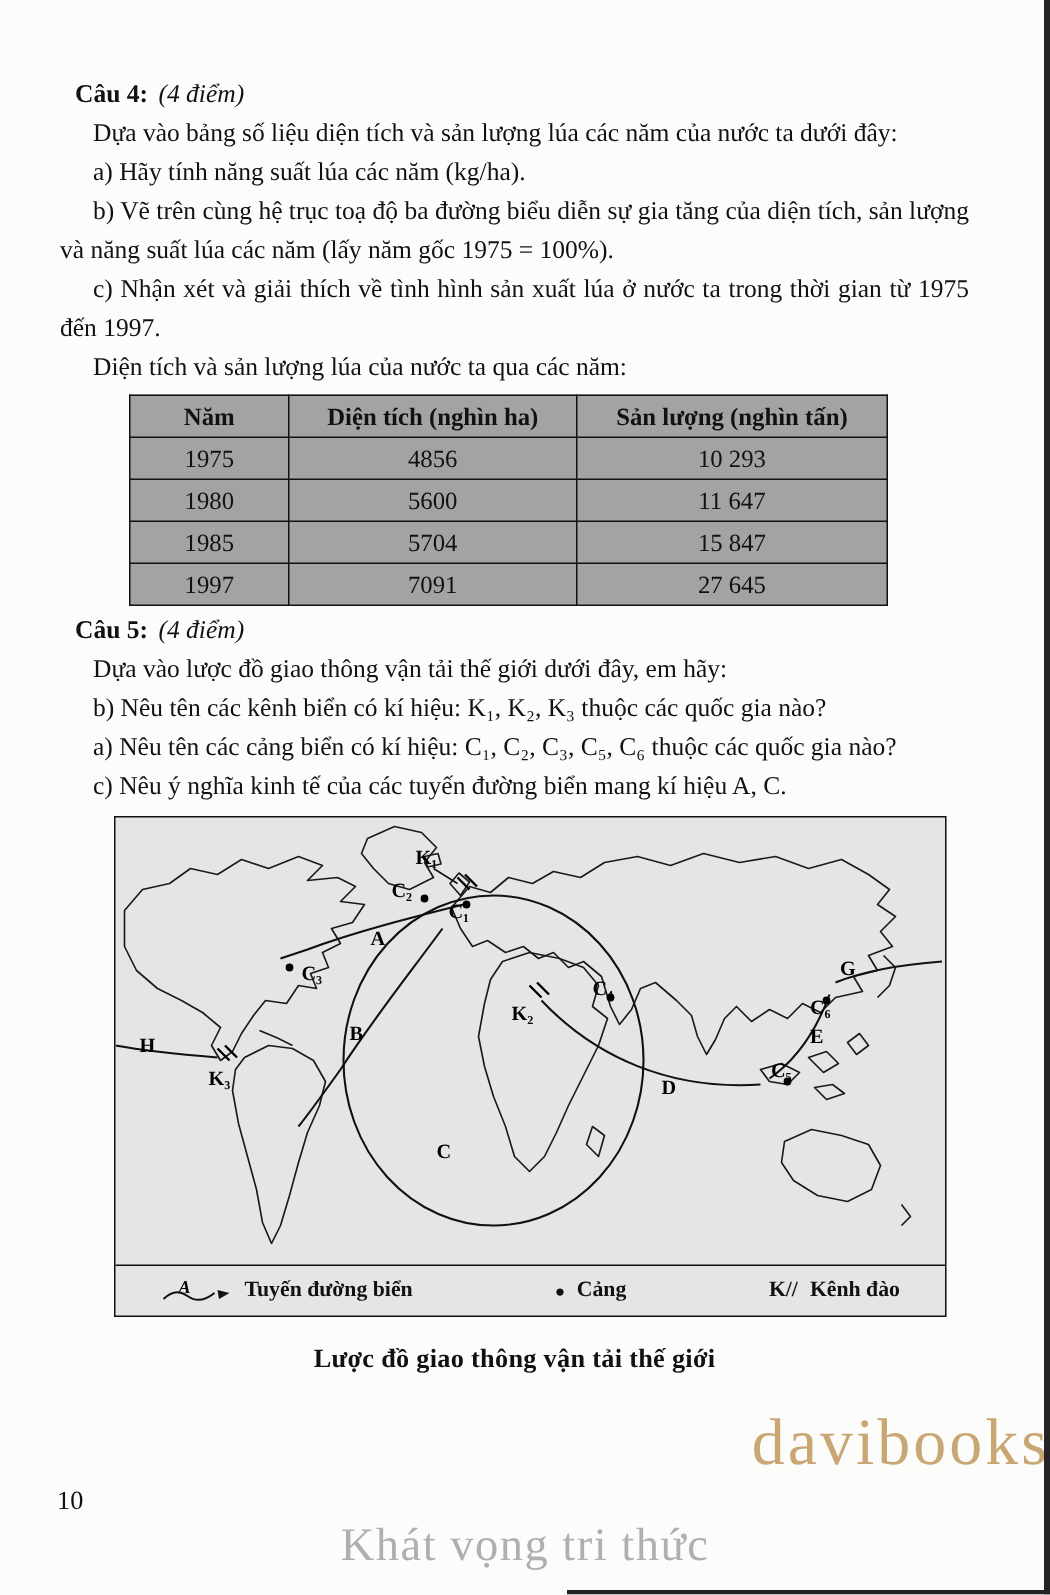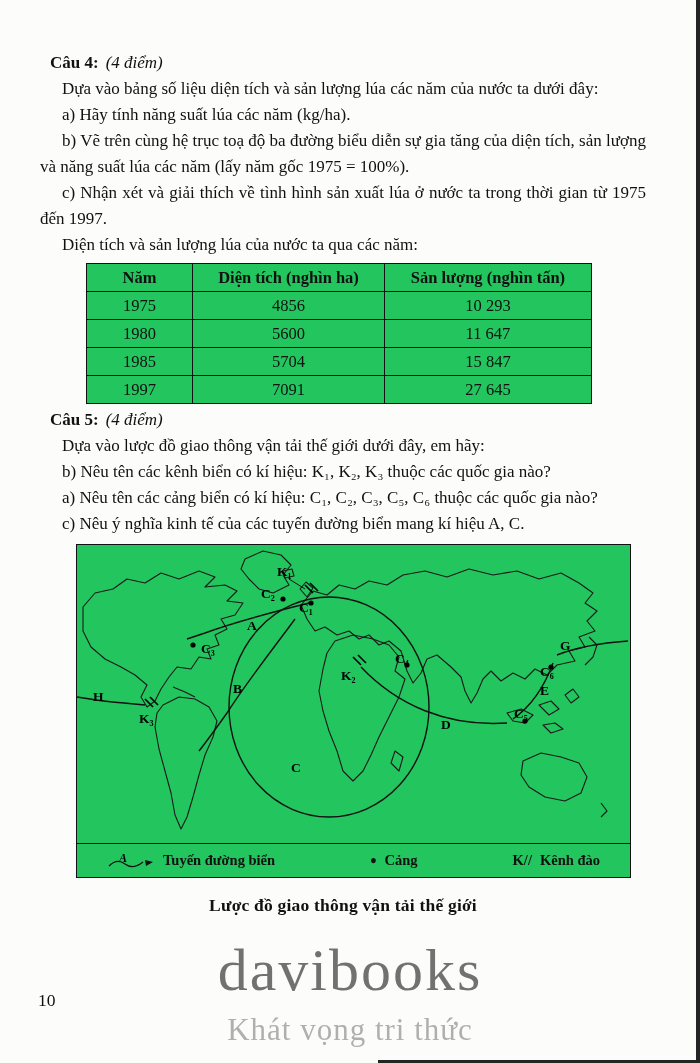--- a/index.html
+++ b/index.html
@@ -12,45 +12,45 @@
     position:relative;
     overflow:hidden;
   }
   .content { position:absolute; left:40px; top:48px; width:606px; }
   p { margin:0; font-size:17px; line-height:26px; text-align:justify; }
   .indent { text-indent:22px; }
   .q-head { margin-left:10px; margin-top:2px; }
   .q-label { font-weight:bold; margin-right:7px; }
   .q-points { font-style:italic; }
 
-  table { border-collapse:collapse; margin:5px 0 3px 46px; width:506px; background:#22c55e; }
+  table { border-collapse:collapse; margin:5px 0 3px 46px; width:506px; background:#a3a3a3; }
   th,td { border:1.3px solid #111; text-align:center; font-size:16.5px; padding:2px 6px; height:28px; }
   th { font-weight:bold; }
   td { font-weight:normal; }
 
-  .map-box { margin-top:7px; margin-left:36px; width:555px; border:1.8px solid #111; background:#22c55e; }
+  .map-box { margin-top:7px; margin-left:36px; width:555px; border:1.8px solid #111; background:#e5e5e5; }
   .map-area { position:relative; width:100%; height:298px; overflow:hidden; }
   .map-area svg { position:absolute; left:0; top:0; }
   .map-label { position:absolute; font-weight:bold; font-size:13.5px; line-height:13px; color:#000; }
   .legend {
     border-top:1.8px solid #111; height:34px;
     display:flex; align-items:center; justify-content:space-between;
     padding:0 30px; font-size:14.5px; font-weight:bold;
   }
   .legend-item { display:flex; align-items:center; gap:8px; }
   .sym-a { font:bold italic 12px "Liberation Serif", serif; }
   .port-dot { font-size:18px; line-height:10px; }
   .canal-sym { font-weight:bold; }
 
   .caption { text-align:center; font-weight:bold; font-size:17.5px; margin-top:17px; letter-spacing:0.2px; }
 
   .watermark-main {
     position:absolute; top:936px; left:0; width:100%;
-    text-align:center; font-size:60px; font-weight:normal;
-    color:#000000; opacity:0.55; letter-spacing:2px; pointer-events:none;
+    text-align:right; font-size:44px; font-weight:normal;
+    color:#a16207; opacity:0.55; letter-spacing:2px; pointer-events:none;
   }
   .watermark-sub {
     position:absolute; top:1012px; left:0; width:100%;
     text-align:center; font-size:31px; color:#7d7d7d; opacity:0.6;
     letter-spacing:1px; pointer-events:none;
   }
   .page-number { position:absolute; left:38px; top:990px; font-size:17.5px; }
 
   .scan-edge-right { position:absolute; top:0; right:0; width:4px; height:100%; background:#242424; }
   .scan-edge-bottom { position:absolute; bottom:0; right:0; width:46%; height:3px; background:#242424; }

